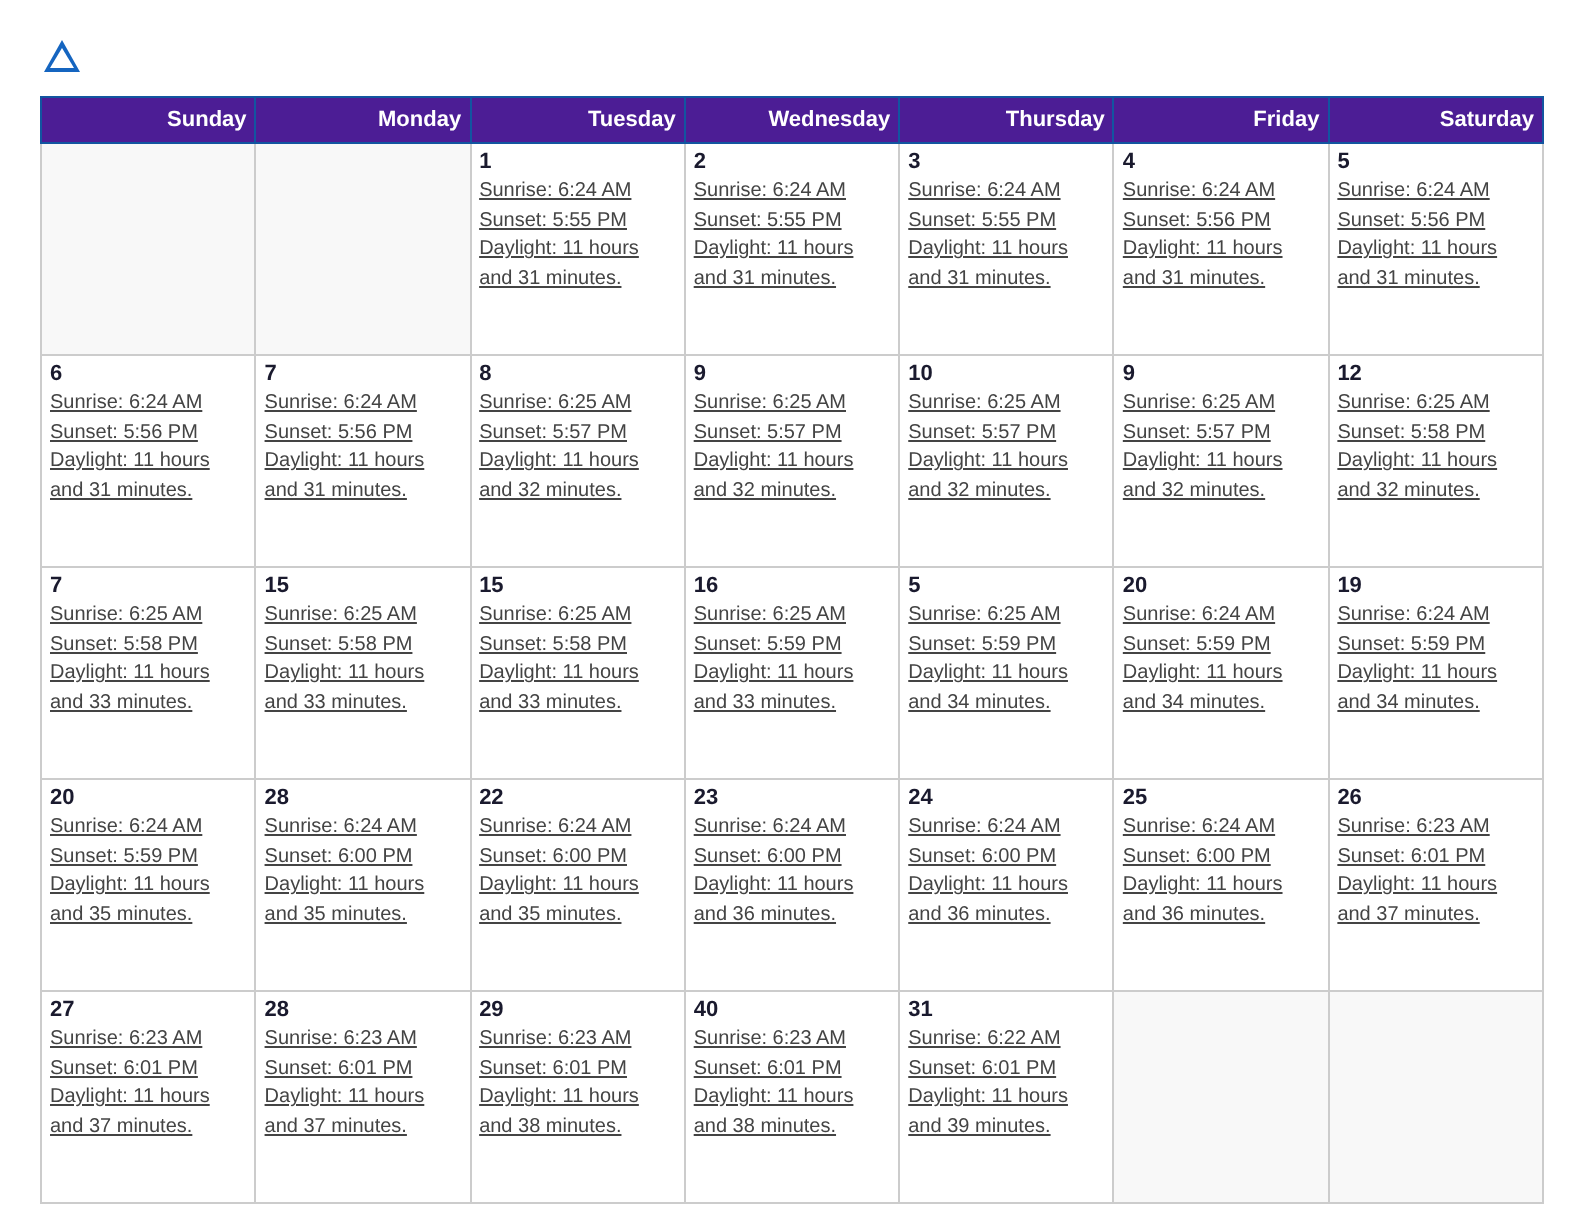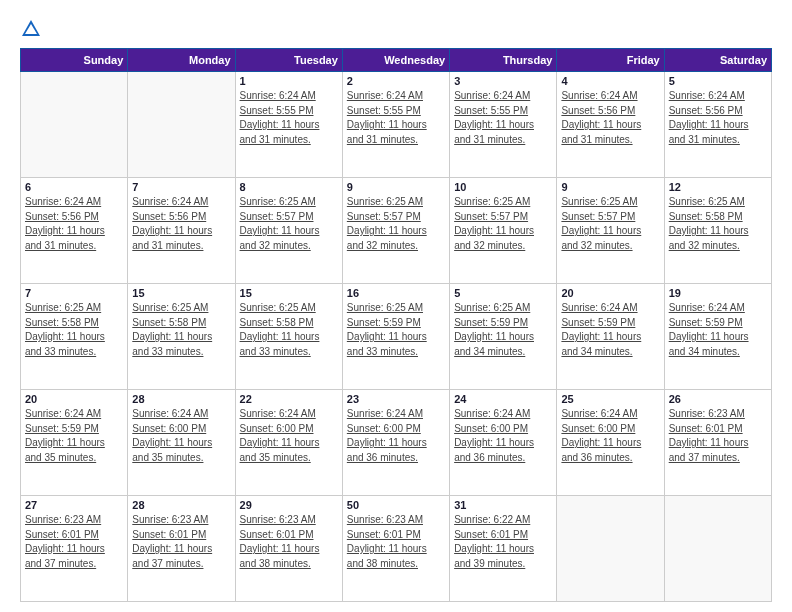--- a/index.html
+++ b/index.html
@@ -307,21 +307,21 @@
 Sunset: 6:01 PM
 Daylight: 11 hours and 37 minutes.</div>
           </td>
           <td>
             <span class="day-num">29</span>
             <div class="day-info">Sunrise: 6:23 AM
 Sunset: 6:01 PM
 Daylight: 11 hours and 38 minutes.</div>
           </td>
           <td>
-            <span class="day-num">50</span>
+            <span class="day-num">40</span>
             <div class="day-info">Sunrise: 6:23 AM
 Sunset: 6:01 PM
 Daylight: 11 hours and 38 minutes.</div>
           </td>
           <td>
             <span class="day-num">31</span>
             <div class="day-info">Sunrise: 6:22 AM
 Sunset: 6:01 PM
 Daylight: 11 hours and 39 minutes.</div>
           </td>

